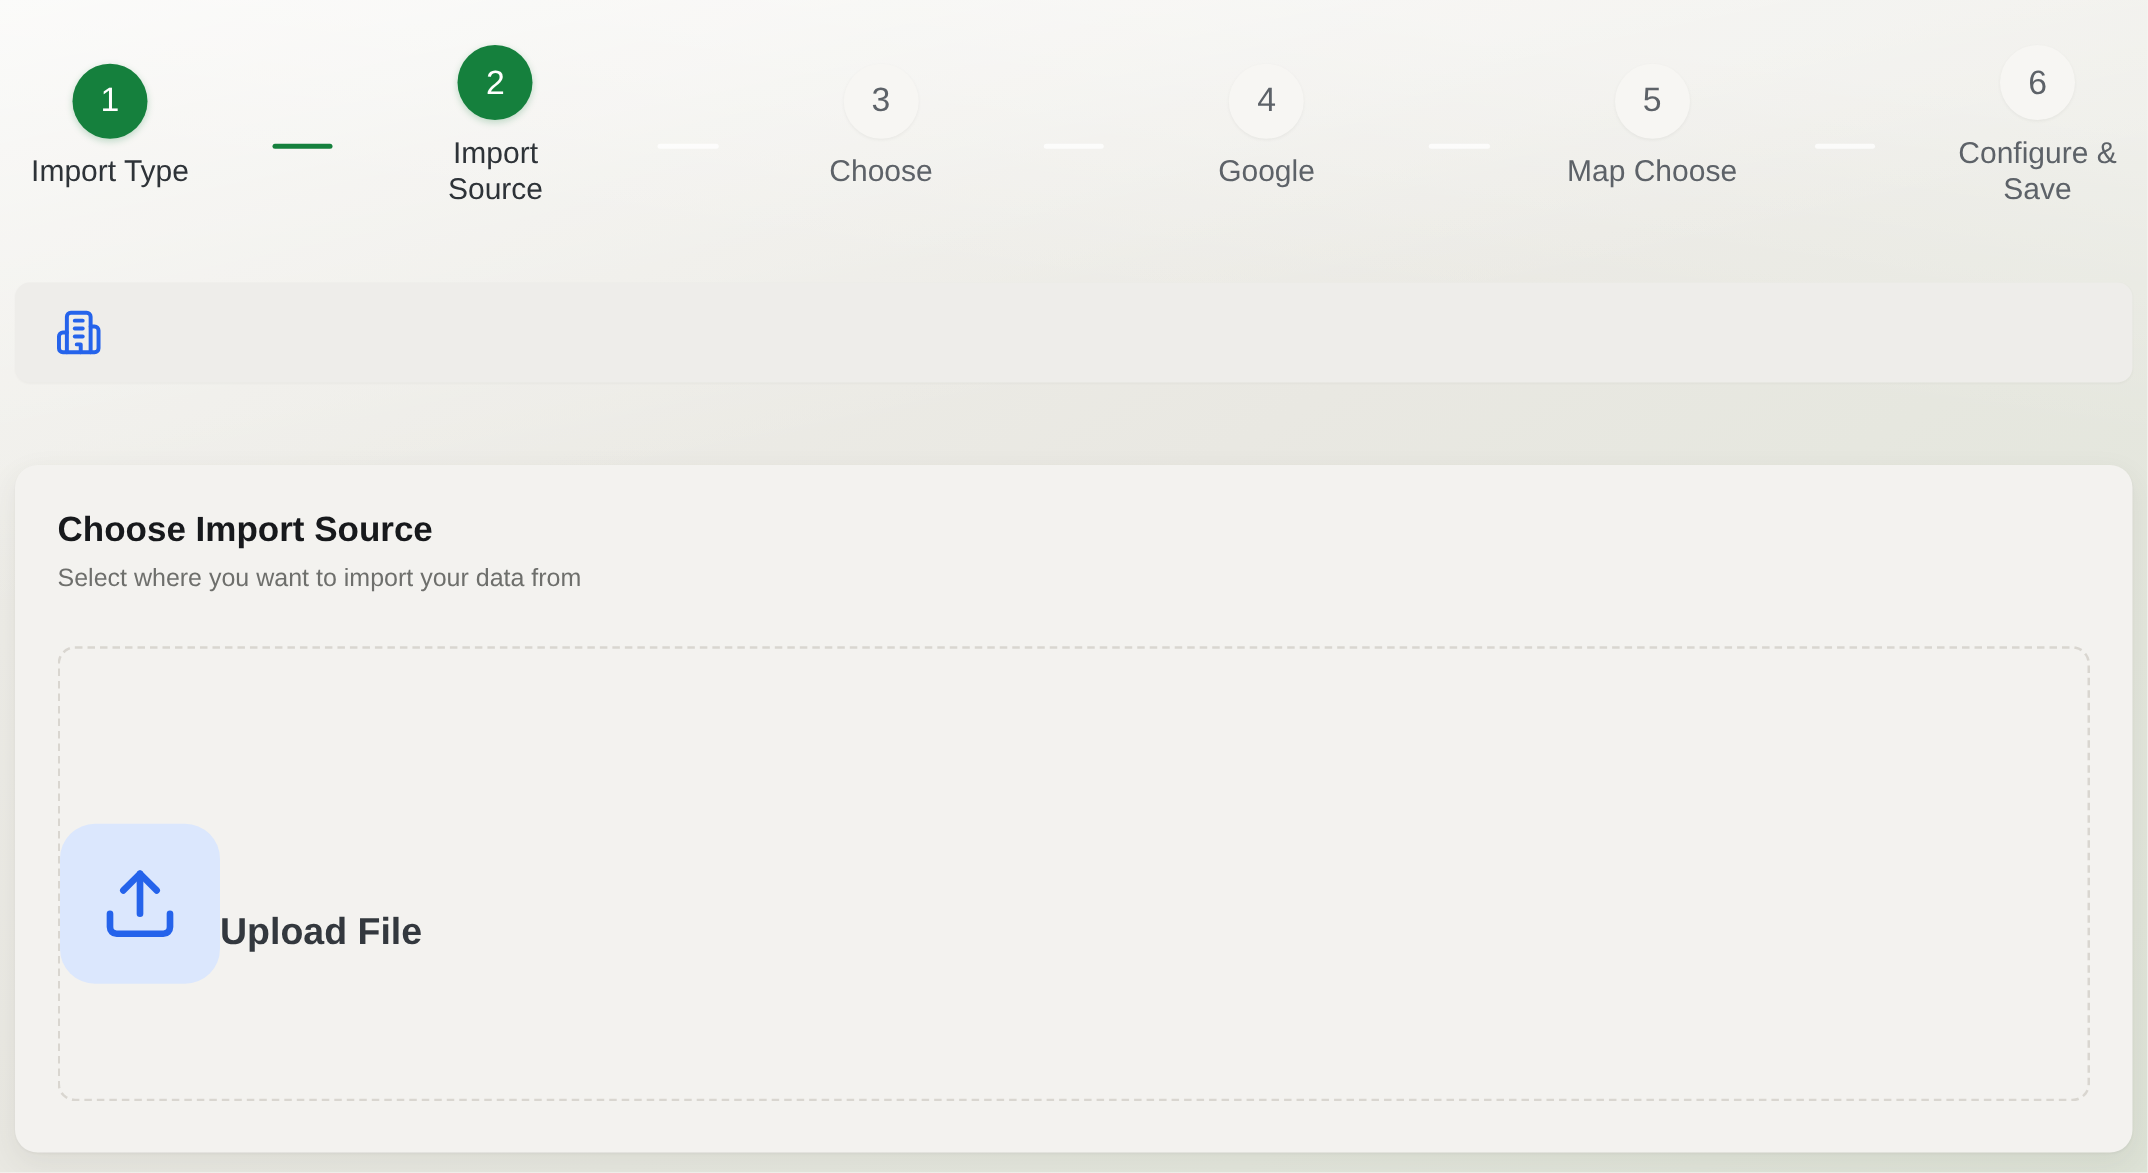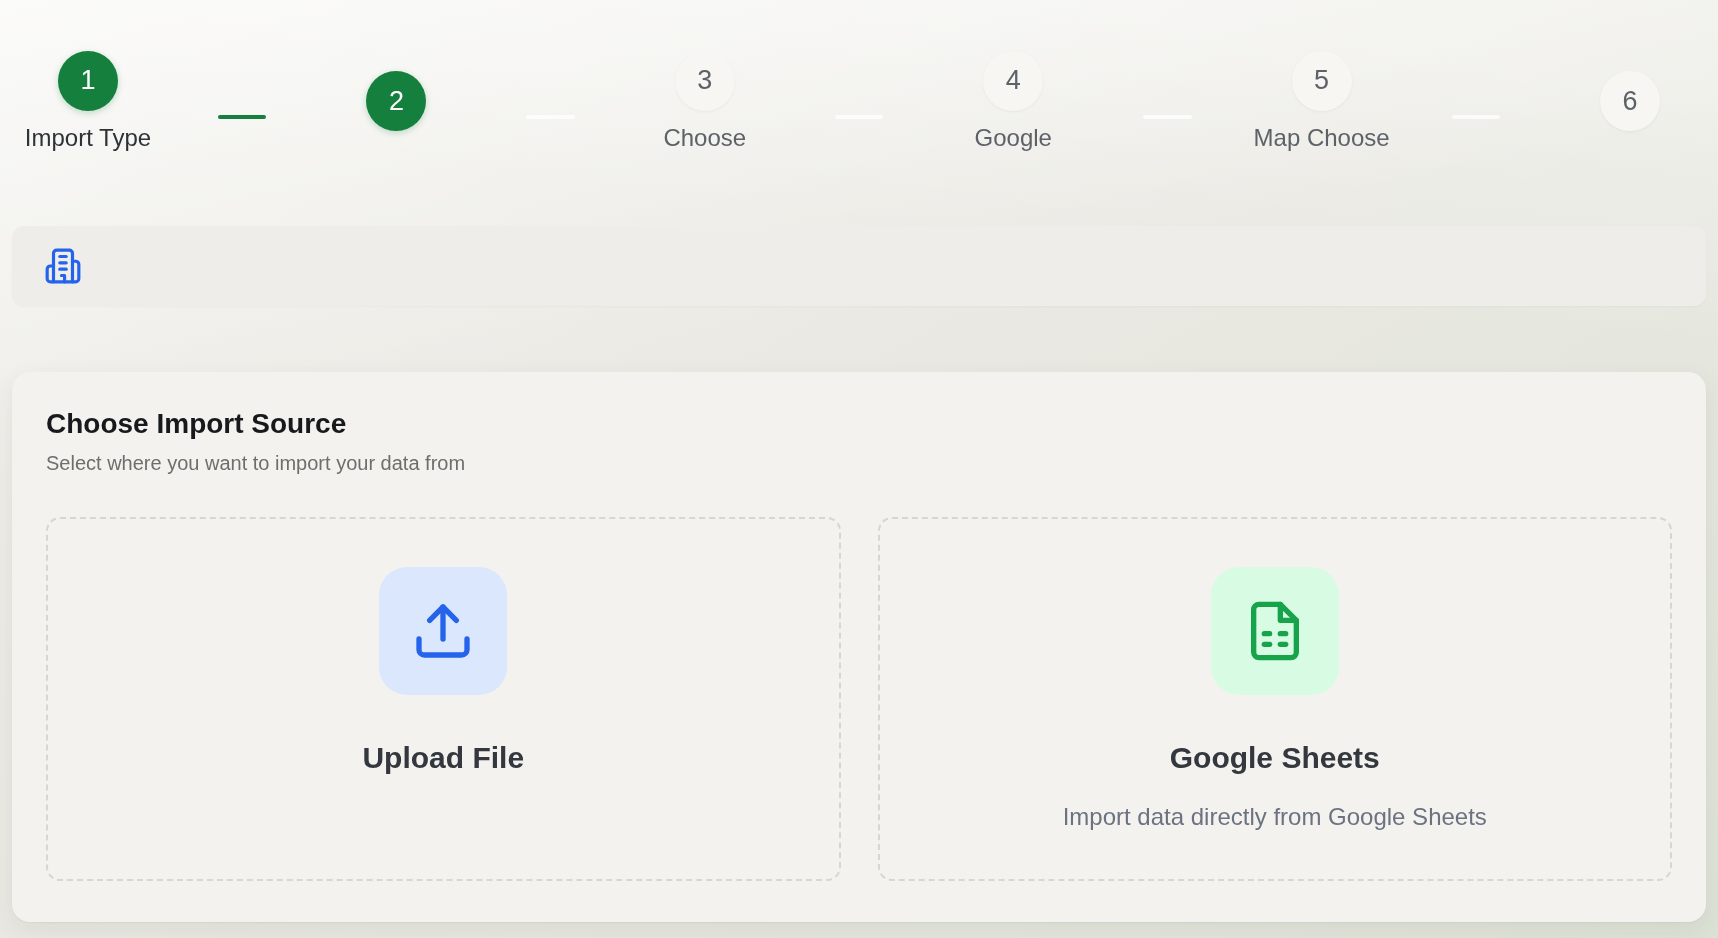--- a/index.html
+++ b/index.html
@@ -88,21 +88,20 @@
   .card-title { font-size: 28px; font-weight: 700; color: #17191c; }
   .card-subtitle { margin-top: 12px; font-size: 20px; color: #6e6f6c; }
 
   .options { margin-top: 42px; display: flex; gap: 37px; }
   .option {
     flex: 1 1 0;
     height: 364px;
     border: 2px dashed #d9d6d0;
     border-radius: 14px;
     display: flex;
-    flex-direction: column;
     align-items: center;
     padding-top: 48px;
     cursor: pointer;
     background: transparent;
   }
   .tile {
     width: 128px; height: 128px;
     border-radius: 28px;
     display: flex; align-items: center; justify-content: center;
   }
@@ -124,20 +123,21 @@
 
     <div class="step complete">
       <div class="step-circle">1</div>
       <div class="step-label">Import Type</div>
     </div>
 
     <div class="connector done"></div>
 
     <div class="step complete">
       <div class="step-circle">2</div>
+      <div class="step-label">Import Source</div>
     </div>
 
     <div class="connector pending"></div>
 
     <div class="step upcoming">
       <div class="step-circle">3</div>
       <div class="step-label">Choose</div>
     </div>
 
     <div class="connector pending"></div>
@@ -151,20 +151,21 @@
 
     <div class="step upcoming">
       <div class="step-circle">5</div>
       <div class="step-label">Map Choose</div>
     </div>
 
     <div class="connector pending"></div>
 
     <div class="step upcoming">
       <div class="step-circle">6</div>
+      <div class="step-label">Configure &amp; Save</div>
     </div>
 
   </div>
 
   <div class="banner">
     <svg viewBox="0 0 24 24" class="stroke-blue">
       <path d="M6 22V4a2 2 0 0 1 2-2h8a2 2 0 0 1 2 2v18Z"></path>
       <path d="M6 12H4a2 2 0 0 0-2 2v6a2 2 0 0 0 2 2h2"></path>
       <path d="M18 9h2a2 2 0 0 1 2 2v9a2 2 0 0 1-2 2h-2"></path>
       <path d="M10 6h4"></path>
@@ -184,31 +185,17 @@
         <div class="tile tile-blue">
           <svg viewBox="0 0 24 24" class="stroke-blue">
             <path d="M21 15v4a2 2 0 0 1-2 2H5a2 2 0 0 1-2-2v-4"></path>
             <polyline points="17 8 12 3 7 8"></polyline>
             <line x1="12" y1="3" x2="12" y2="15"></line>
           </svg>
         </div>
         <div class="option-title">Upload File</div>
       </div>
 
-      <div class="option">
-        <div class="tile tile-green">
-          <svg viewBox="0 0 24 24" class="stroke-green">
-            <path d="M14 2H6a2 2 0 0 0-2 2v16a2 2 0 0 0 2 2h12a2 2 0 0 0 2-2V8Z"></path>
-            <path d="M14 2v6h6"></path>
-            <path d="M8 13h2"></path>
-              <path d="M14 13h2"></path>
-            <path d="M8 17h2"></path>
-              <path d="M14 17h2"></path>
-          </svg>
-        </div>
-        <div class="option-title">Google Sheets</div>
-        <div class="option-desc">Import data directly from Google Sheets</div>
-      </div>
 
     </div>
   </div>
 
 </div>
 
 </body></html>

